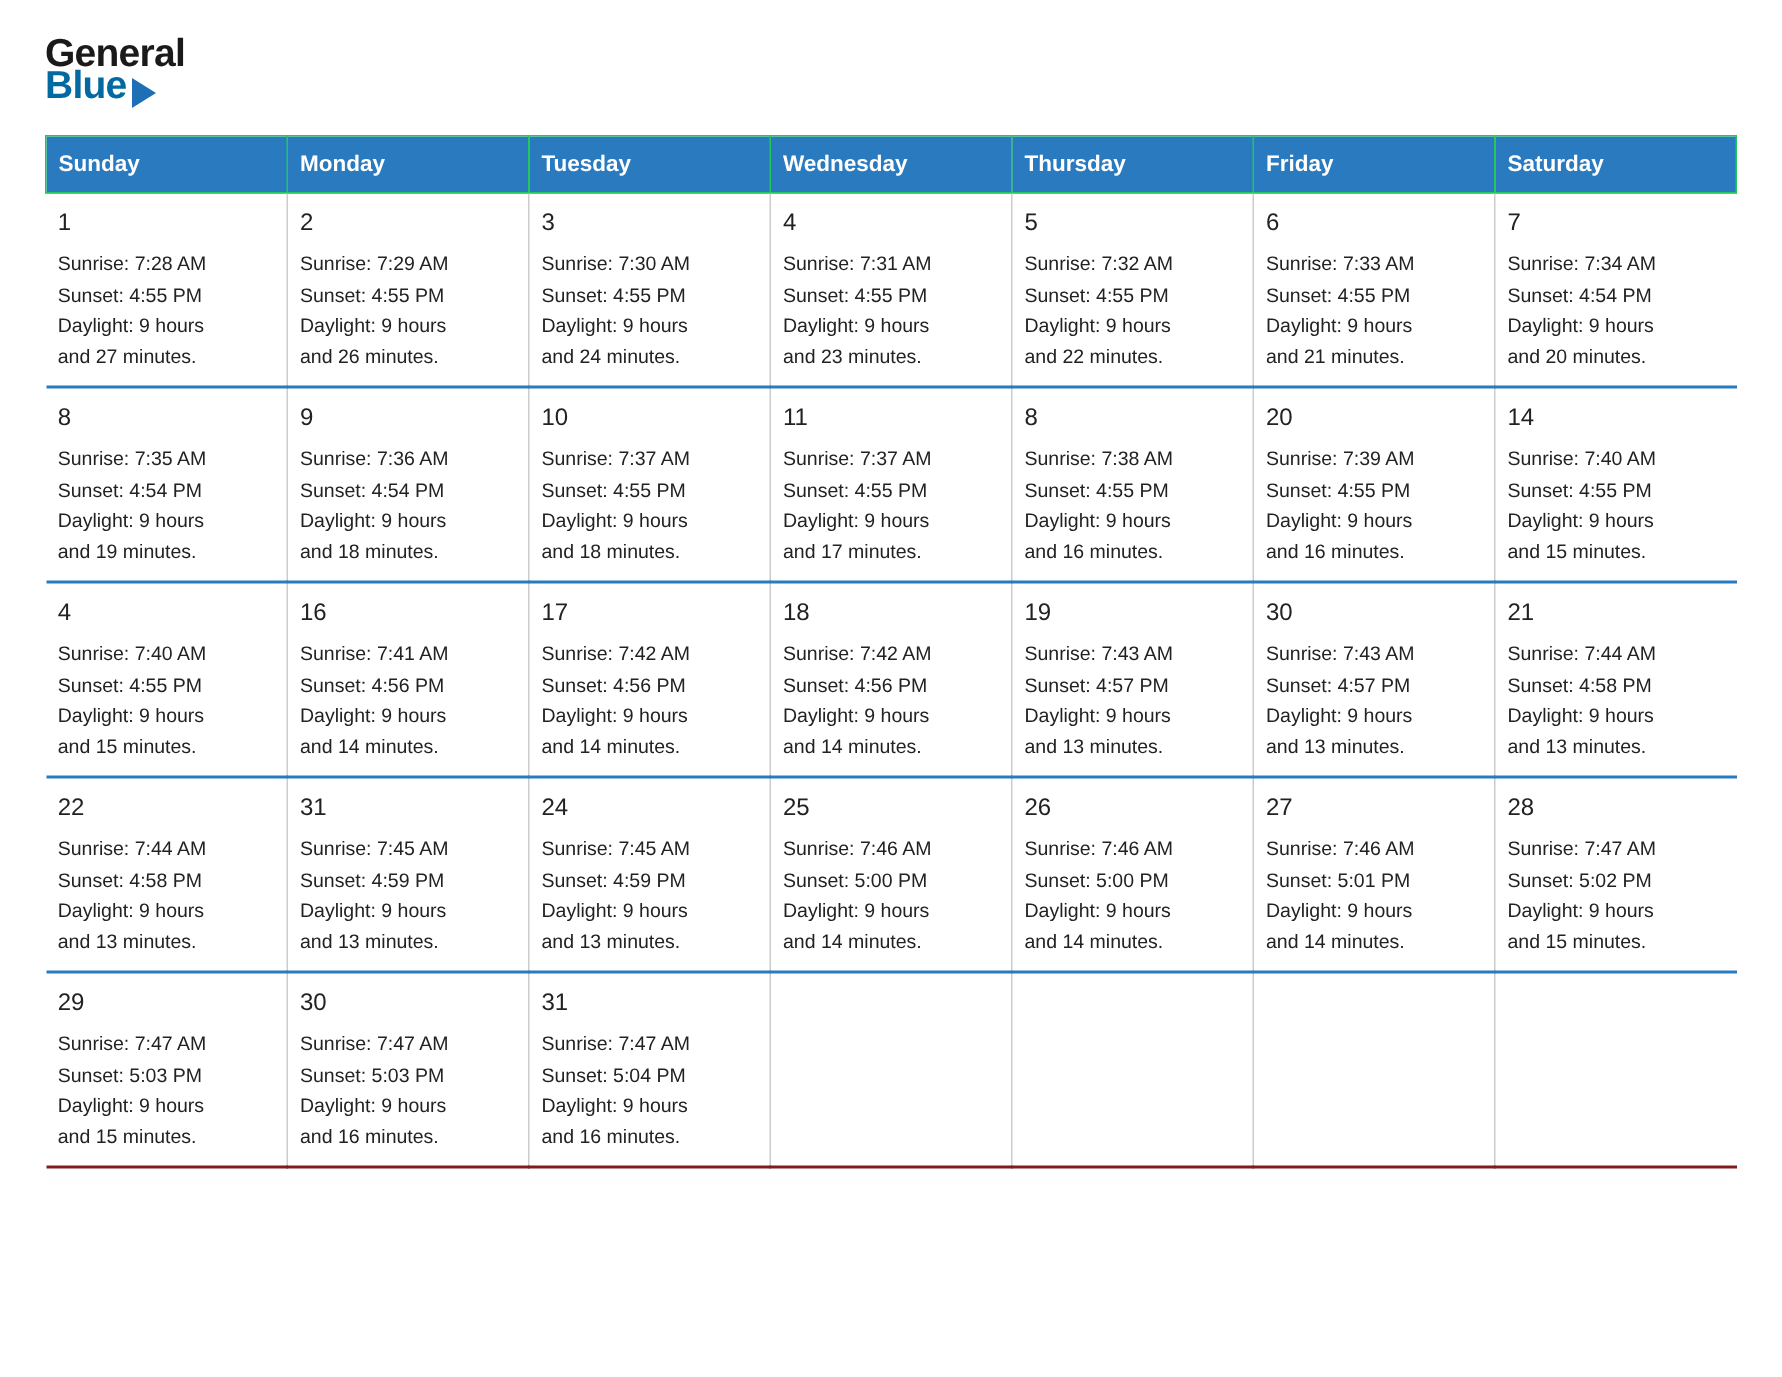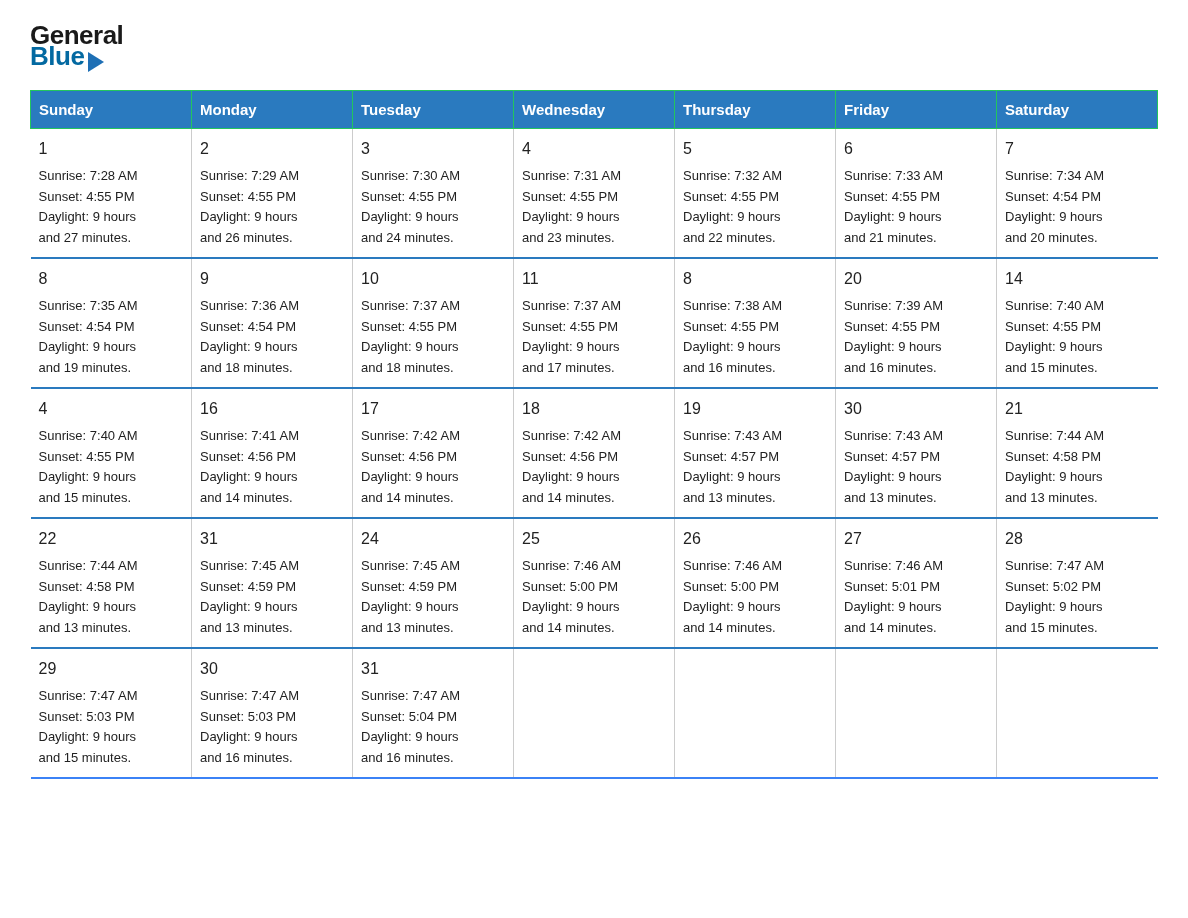--- a/index.html
+++ b/index.html
@@ -94,21 +94,21 @@
       font-weight: 400;
       margin-bottom: 4px;
       display: block;
     }
     .cell-content {
       font-size: 13px;
       color: #222;
       line-height: 1.6;
     }
     tbody tr:last-child {
-      border-bottom: 2px solid #3b82f6;
+      border-bottom: 2px solid #7f1d1d;
     }
   </style>
 </head>
 <body>
 
 <div class="header">
   <div class="logo">
     <div class="logo-line">
       <span class="logo-general">General</span>
       <span style="display:inline-block; width:0; height:0; border-left:9px solid transparent; border-right:9px solid transparent; border-top:0; border-bottom:0; margin-left:4px; position:relative; top:2px;">

